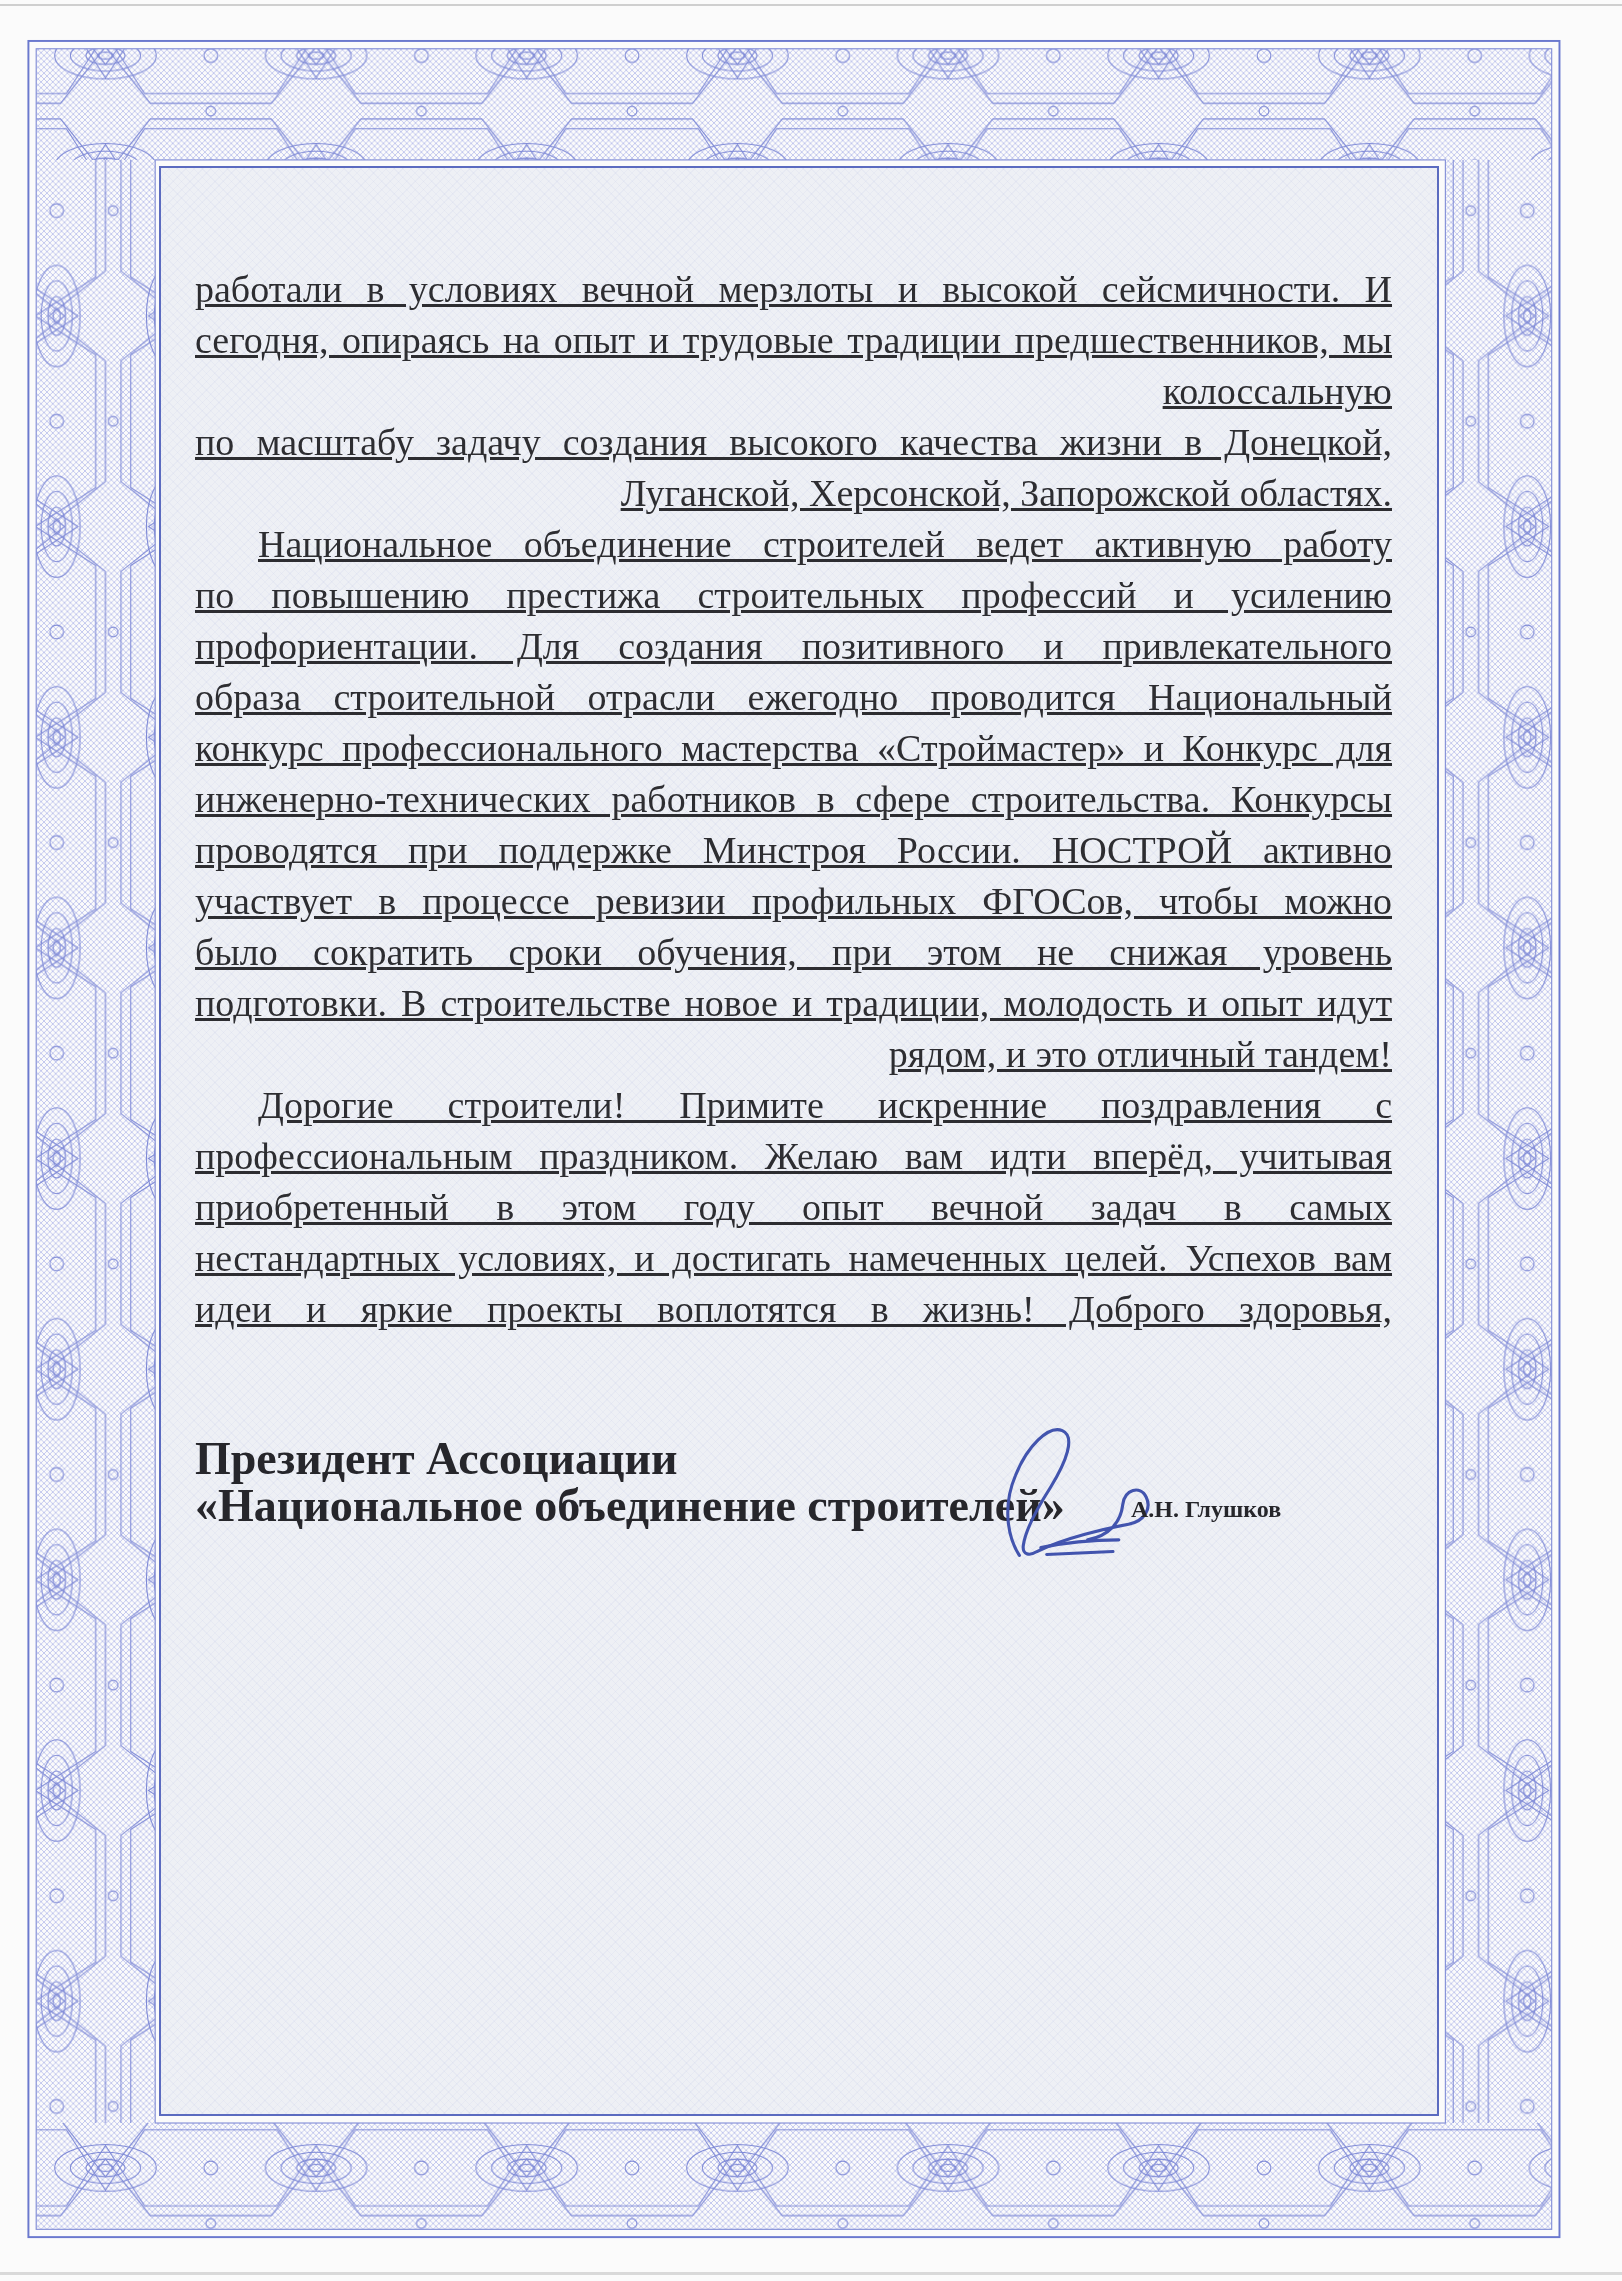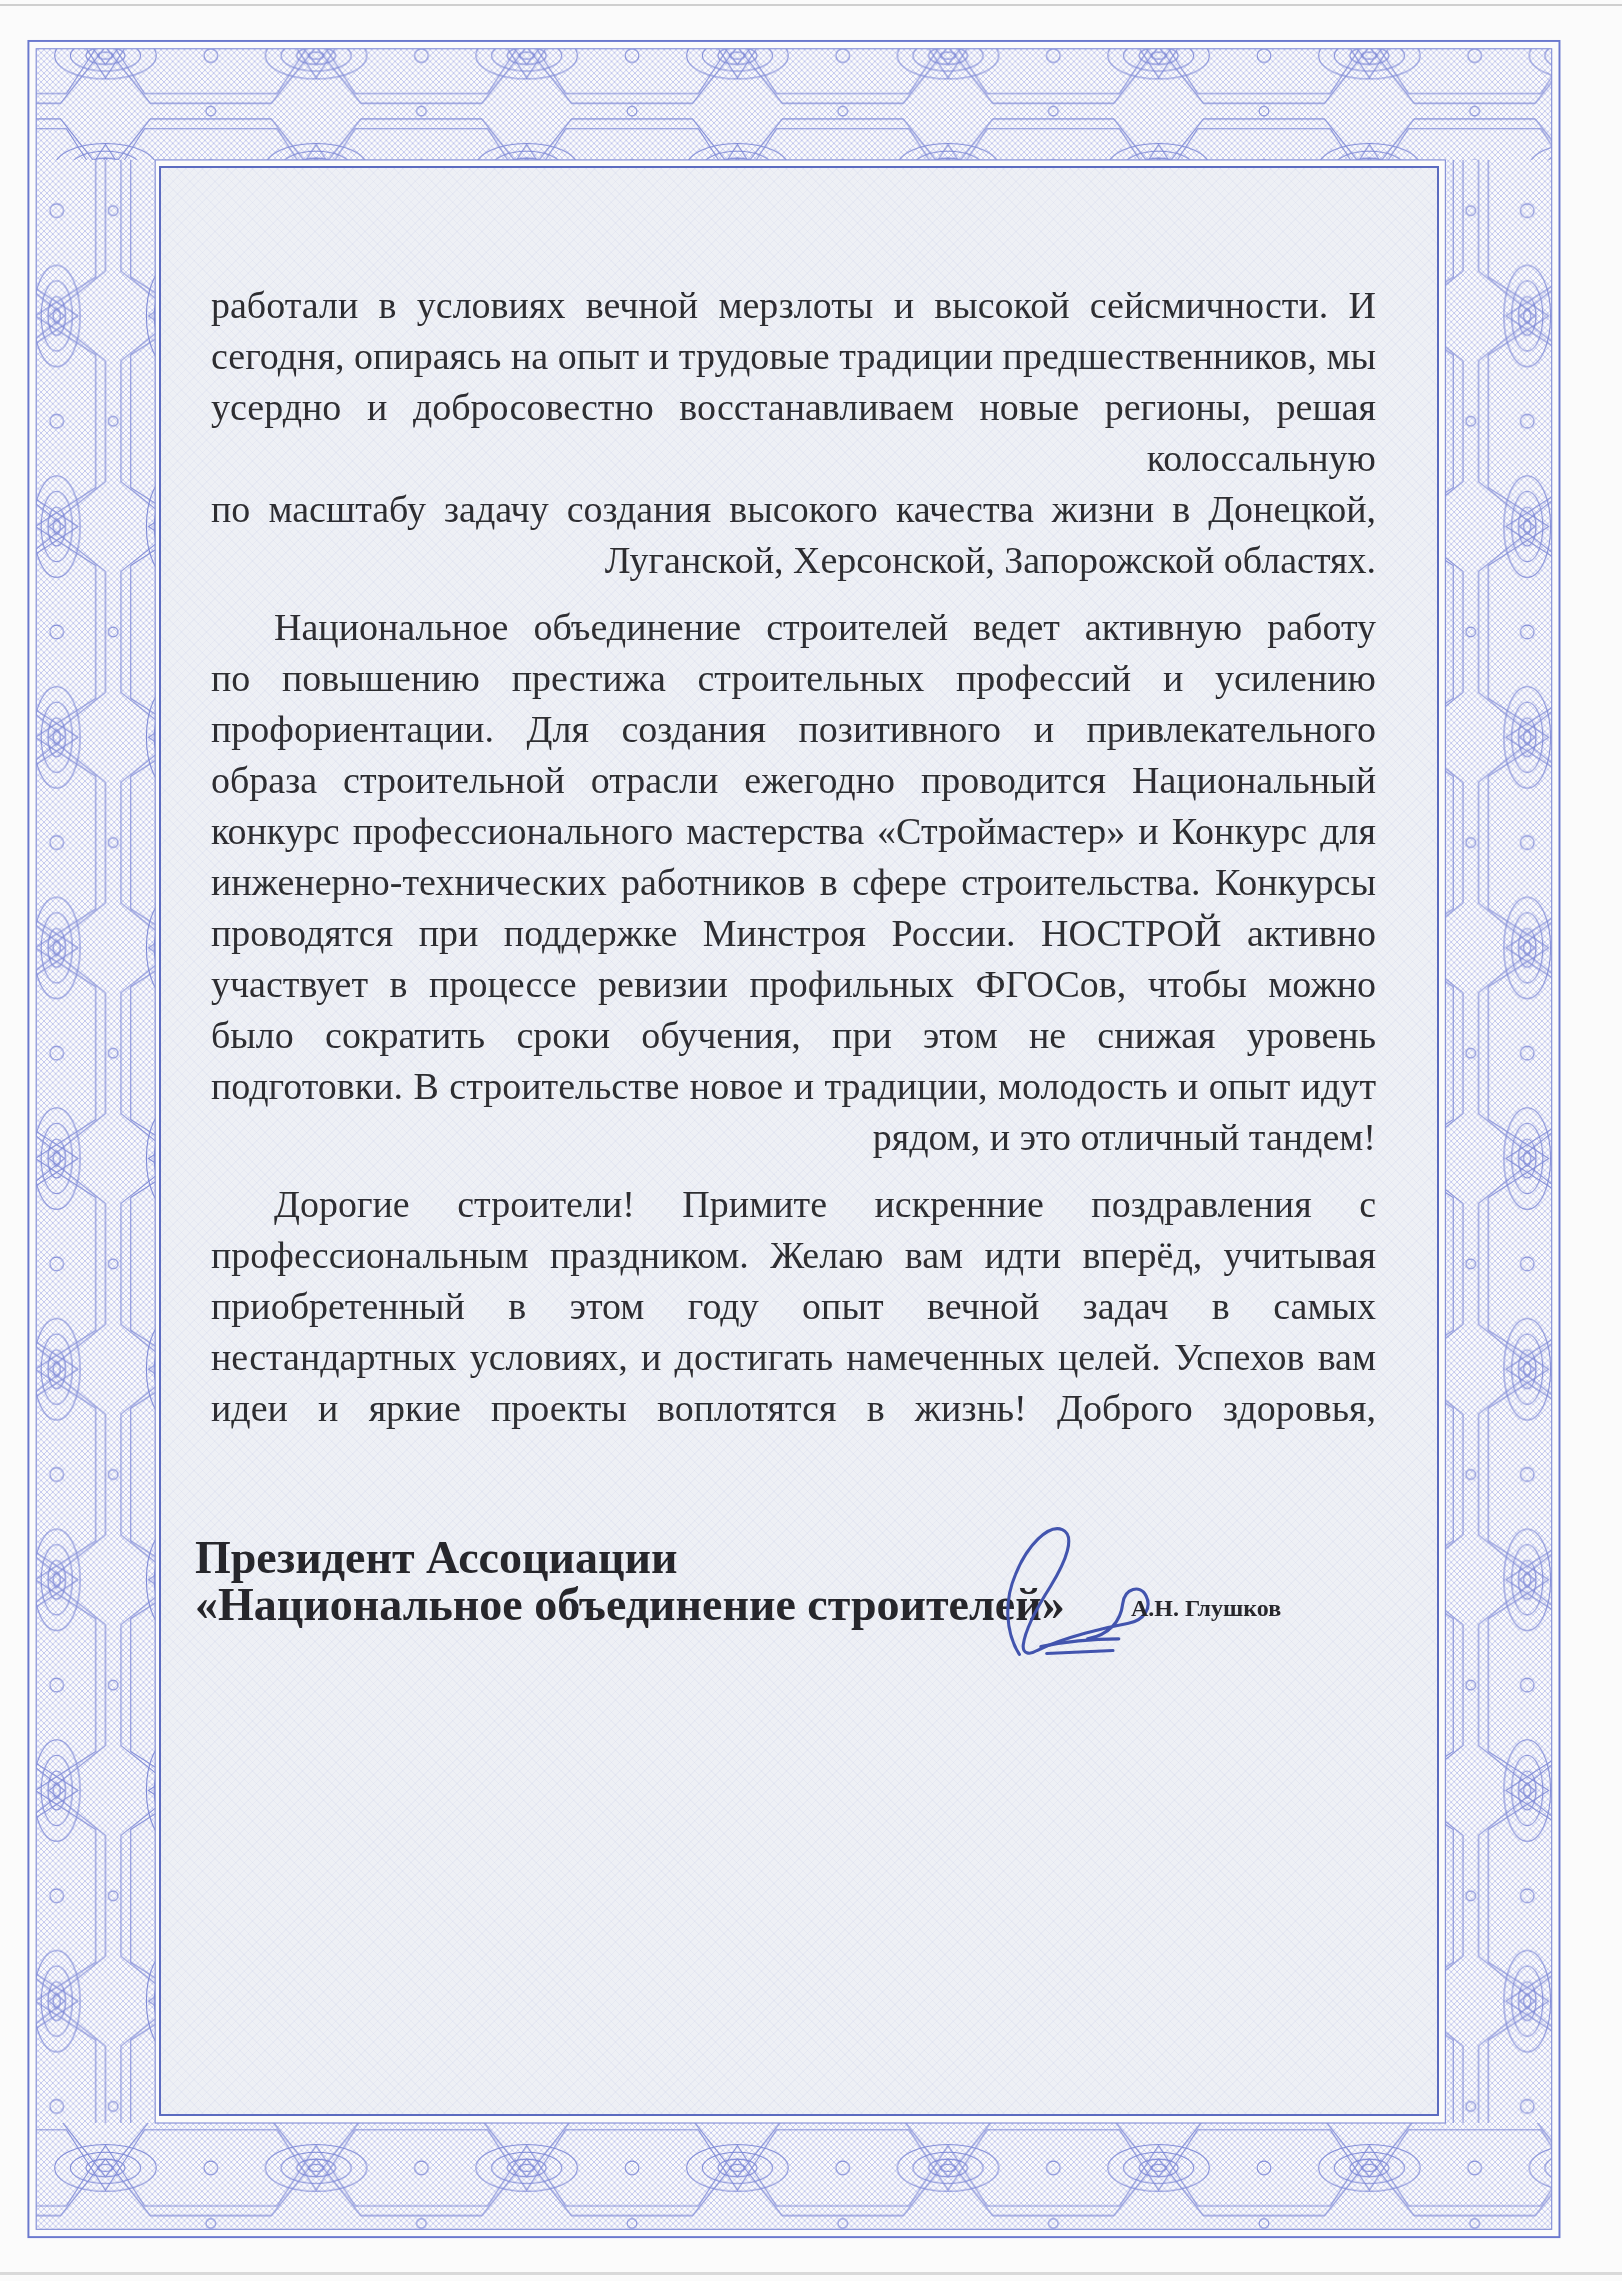--- a/index.html
+++ b/index.html
@@ -24,21 +24,21 @@
   }
   .letter-body{
     position:relative;
     box-sizing:border-box;
     width:100%;height:100%;
     padding:96px 45px 0 34px;
     color:#2d2d31;
     font-size:38px;
     line-height:51px;
   }
-  .para{margin:16px;}
+  .para{margin:0;text-decoration:underline;}
   .line{text-align:right;white-space:normal;}
   .line.jl{text-align:justify;text-align-last:justify;}
   .line.ind{text-indent:63px;}
   .sign-row{
     position:relative;
     margin-top:100px;
     height:293px;
   }
   .sign-title{
     font-weight:bold;
@@ -127,21 +127,20 @@
     <rect x="159" y="164" width="1323" height="2013" fill="none" stroke="#8691d8" stroke-width="1.2"></rect>
   </svg>
 
   <div class="content">
     <div class="letter-body">
 
       <div id="letter-text">
           <div class="para">
             <div class="line jl">работали в условиях вечной мерзлоты и высокой сейсмичности. И</div>
             <div class="line jl">сегодня, опираясь на опыт и трудовые традиции предшественников, мы</div>
-            <div class="line jl">усердно и добросовестно восстанавливаем новые регионы, решая</div>
             <div class="line">колоссальную</div>
             <div class="line jl">по масштабу задачу создания высокого качества жизни в Донецкой,</div>
             <div class="line">Луганской, Херсонской, Запорожской областях.</div>
           </div>
           <div class="para">
             <div class="line jl ind">Национальное объединение строителей ведет активную работу</div>
             <div class="line jl">по повышению престижа строительных профессий и усилению</div>
             <div class="line jl">профориентации. Для создания позитивного и привлекательного</div>
             <div class="line jl">образа строительной отрасли ежегодно проводится Национальный</div>
             <div class="line jl">конкурс профессионального мастерства «Строймастер» и Конкурс для</div>

